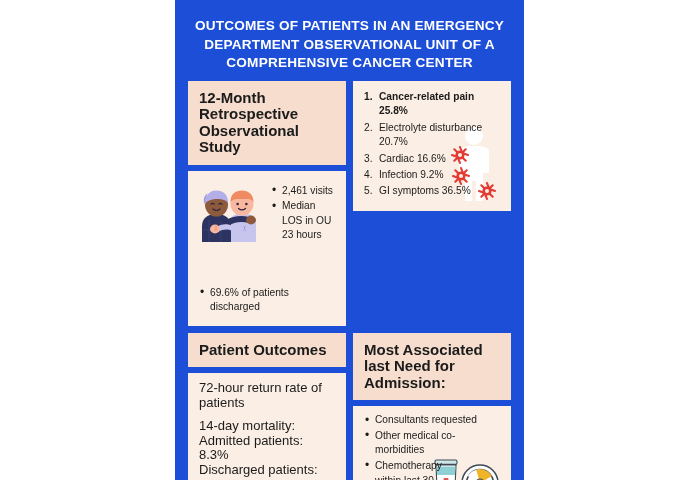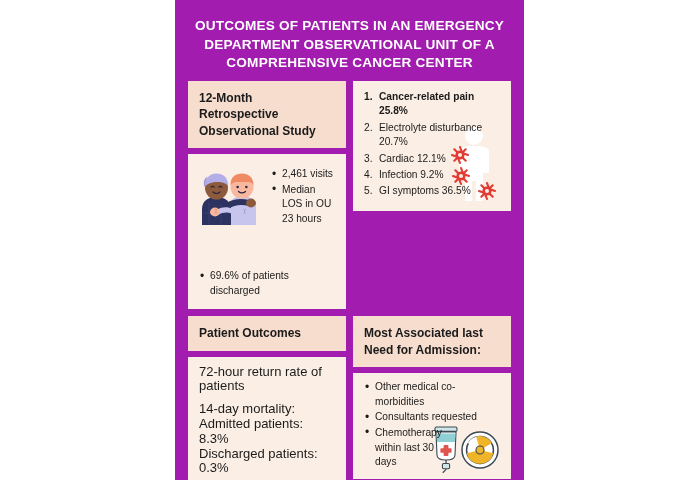--- a/index.html
+++ b/index.html
@@ -11,21 +11,21 @@
     overflow: hidden;
     font-family: "Liberation Sans", sans-serif;
   }
 
   #poster {
     position: absolute;
     left: 175px;
     top: 0px;
     width: 349px;
     height: 480px;
-    background: #a21caf;
+    background: #1d4ed8;
     box-sizing: border-box;
     padding: 8px 13px 0 13px;
   }
 
   
   .poster-title {
     color: #ffffff;
     font-weight: bold;
     font-size: 13.6px;
     line-height: 18.5px;
@@ -56,21 +56,21 @@
     background: #f6ddcd;
     padding: 9px 11px 9px 11px;
   }
   .panel-body {
     background: #fbeee4;
     padding: 9px 11px 10px 11px;
   }
 
   .head-title {
     font-weight: bold;
-    font-size: 12px;
+    font-size: 15px;
     line-height: 16.5px;
     color: #1b1b1b;
   }
 
   .bulletlist {
     list-style: none;
     margin: 0;
     padding: 0;
   }
   .bulletlist li {
@@ -251,21 +251,21 @@
       </div>
     </div>
 
     <div class="col">
 
       <div class="panel panel-body">
         <div class="reasons-wrap">
           <ul class="numlist">
             <li class="bold"><span class="num">1.</span><span>Cancer-related pain 25.8%</span></li>
             <li><span class="num">2.</span><span>Electrolyte disturbance 20.7%</span></li>
-            <li><span class="num">3.</span><span>Cardiac 12.1%</span></li>
+            <li><span class="num">3.</span><span>Cardiac 16.6%</span></li>
             <li><span class="num">4.</span><span>Infection 9.2%</span></li>
             <li><span class="num">5.</span><span>GI symptoms 36.5%</span></li>
           </ul>
           <div class="body-figure">
             <svg viewBox="0 0 60 78" width="60" height="78" xmlns="http://www.w3.org/2000/svg">
               <circle cx="32" cy="11" r="9" fill="#ffffff"></circle>
               <path d="M17 26 C17 22.5 22 21 32 21 C42 21 47 22.5 47 26 L47 48 L41 48 L41 76 L34 76 L34 56 L30 56 L30 76 L23 76 L23 48 L17 48 Z" fill="#ffffff"></path>
               <g fill="#e23b33">
                 <g transform="translate(18,30)">
                   <path d="M0 -8 l1.6 4.2 M0 8 l-1.6 -4.2 M-8 0 l4.2 1.6 M8 0 l-4.2 -1.6 M-5.7 -5.7 l3 3 M5.7 5.7 l-3 -3 M-5.7 5.7 l3 -3 M5.7 -5.7 l-3 3" stroke="#e23b33" stroke-width="2.1" stroke-linecap="round"></path>
@@ -305,22 +305,22 @@
       </div>
     </div>
 
     <div class="col">
       <div class="panel panel-head">
         <div class="head-title">Most Associated last Need for Admission:</div>
       </div>
       <div class="panel panel-body" style="padding-top:7px;padding-bottom:8px;">
         <div class="admit-wrap">
           <ul class="bulletlist" style="position:relative;z-index:2;">
+            <li>Consultants requested</li>
             <li>Other medical co-morbidities</li>
-            <li>Consultants requested</li>
             <li style="width:60%;">Chemotherapy within last 30 days</li>
           </ul>
           <div class="chemo-icons">
             <svg viewBox="0 0 74 48" width="74" height="48" xmlns="http://www.w3.org/2000/svg">
 
               <rect x="9" y="2" width="22" height="4.4" rx="1.4" fill="#cfe6e6" stroke="#3c4a55" stroke-width="1.1"></rect>
               <path d="M10 7 L30 7 L29 30 C29 33 27 35 20 35 C13 35 11 33 11 30 Z" fill="#ffffff" stroke="#3c4a55" stroke-width="1.1"></path>
               <path d="M10.6 8.5 L29.4 8.5 L28.9 17 L11.1 17 Z" fill="#8fd0d4"></path>
 
               <rect x="17.6" y="20" width="4.8" height="11" rx="0.9" fill="#e0554f"></rect>

